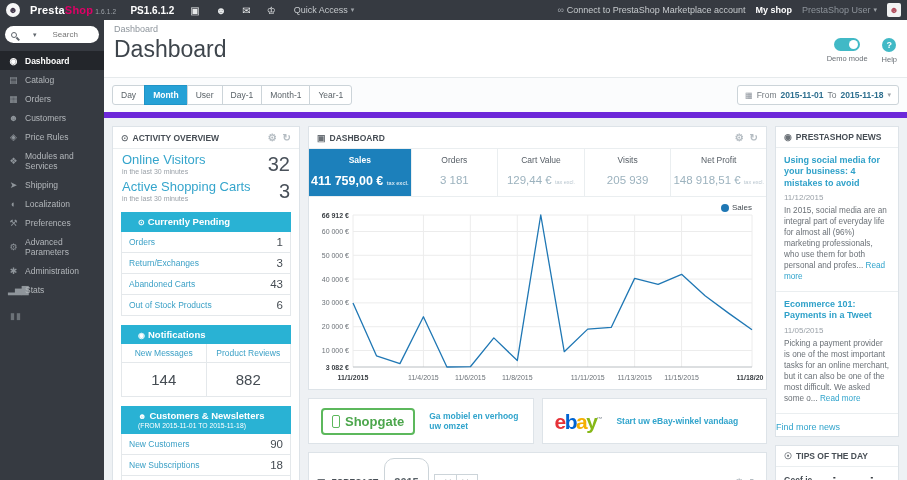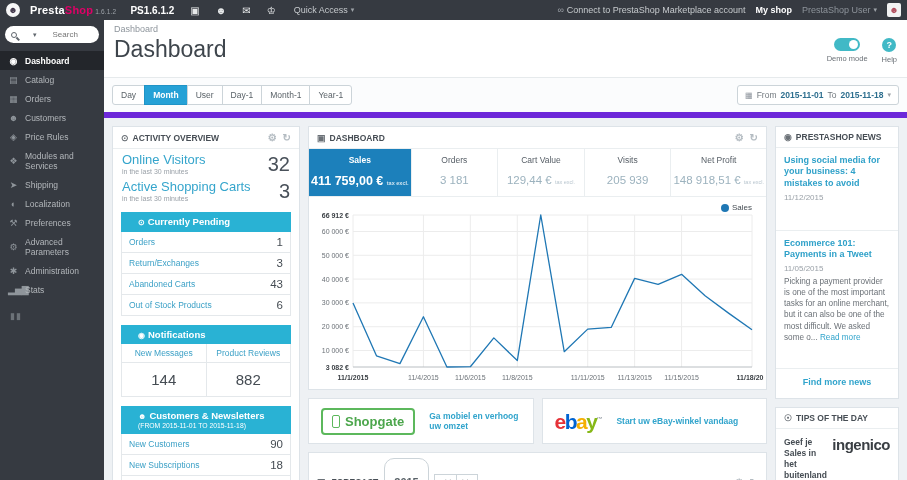--- a/index.html
+++ b/index.html
@@ -128,28 +128,28 @@
   .ebay-logo { font-weight:bold; font-size:21px; letter-spacing:-1.5px; line-height:1; }
   .ebay-tm { font-size:6px; color:#9aa1a8; vertical-align:super; letter-spacing:0; }
   
   .fc-head { display:flex; align-items:center; gap:6px; }
   .pill { border:1px solid #ccd4d9; border-radius:10px; padding:17px 9px; font-size:11px;
     font-weight:bold; color:#5a6268; background:#fff; }
   .nav-group { display:inline-flex; }
   .nav-btn { background:#fff; border:1px solid #ccd4d9; color:#474e55; font-size:7px;
     padding:3px 6px; margin-left:-1px; cursor:pointer; letter-spacing:-1px; }
   
-  .article { padding:7px 8px 25px; border-bottom:1px solid #eaeef0; }
+  .article { padding:7px 8px 9px; border-bottom:1px solid #eaeef0; }
   .article:last-of-type { border-bottom:none; }
   .a-title { font-size:9px; font-weight:bold; color:#2fa1c9; line-height:1.25; cursor:pointer; }
   .a-date { font-size:8px; color:#9aa1a8; margin:4px 0 3px; }
   .a-body { font-size:8.2px; color:#6b7177; line-height:1.35; }
   .read-more { color:#31a4cc; cursor:pointer; }
-  .find-more { text-align:center; font-size:9px; font-weight:bold; color:#31a4cc;
-    padding:8px 0 11px; cursor:pointer; }
+  .find-more { text-align:left; font-size:9px; font-weight:normal; color:#31a4cc;
+    padding:8px 0 4px; cursor:pointer; }
   .tips-body { padding:8px; }
   .ing-logo { float:right; width:72px; text-align:right; line-height:1; }
   .ing-name { font-size:15px; font-weight:bold; color:#3a3f44; letter-spacing:-.5px; }
   .tip-title { font-size:8.5px; font-weight:bold; color:#454c53; line-height:1.3; width:58px; }
 </style>
 </head>
 <body>
 
 <header class="topbar">
   <div class="tb-left">
@@ -464,20 +464,21 @@
 
     <div class="col-right">
       <section class="panel">
         <div class="panel-h">
           <span class="ph-ic">◉</span>
           <span>PRESTASHOP NEWS</span>
         </div>
         <div class="article">
           <div class="a-title">Using social media for your business: 4 mistakes to avoid</div>
           <div class="a-date">11/12/2015</div>
+          <div class="a-body"><span>In 2015, social media are an integral part of everyday life for almost all (96%) marketing professionals, who use them for both personal and profes... </span><span class="read-more">Read more</span></div>
         </div>
         <div class="article">
           <div class="a-title">Ecommerce 101: Payments in a Tweet</div>
           <div class="a-date">11/05/2015</div>
           <div class="a-body"><span>Picking a payment provider is one of the most important tasks for an online merchant, but it can also be one of the most difficult. We asked some o... </span><span class="read-more">Read more</span></div>
         </div>
         <div class="find-more">Find more news</div>
       </section>
 
       <section class="panel" style="margin-bottom:0;">

